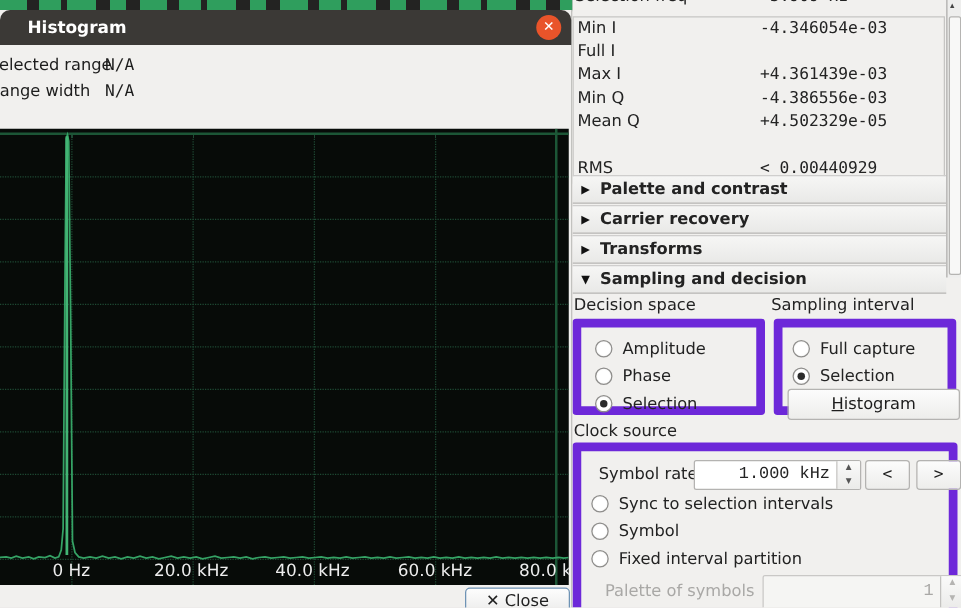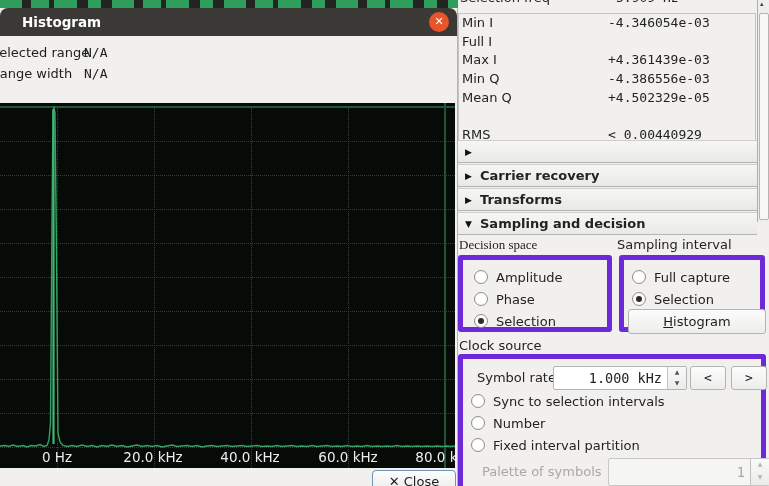--- a/index.html
+++ b/index.html
@@ -65,37 +65,37 @@
   .stat-row .rowlabel { width:149px; padding-left:3px; }
 
   .acc-header { position:absolute; left:0; width:299px; height:23px;
     background:linear-gradient(#f6f6f5,#e9e9e7);
     border-top:1px solid #cfcecd; border-bottom:1px solid #b5b4b2;
     display:flex; align-items:center; cursor:pointer; }
   .acc-header .arr { width:15px; margin-left:7px; font-size:9px; color:#111; }
   .acc-header .lbl { font-weight:bold; }
 
   .grp-label { position:absolute; }
-  .grp-box { position:absolute; border:5px solid #6d28d9; border-radius:3px; }
+  .grp-box { position:absolute; border:7px solid #6d28d9; border-radius:3px; }
 
   .radio-row { position:absolute; height:16px; display:flex; align-items:center; }
   .radio { width:14px; height:14px; border-radius:50%; border:1px solid #8f8e8c;
     background:radial-gradient(#ffffff 55%, #e8e8e6); margin-right:8px;
     position:relative; cursor:pointer; flex:0 0 auto; }
   .radio.on::after { content:""; position:absolute; left:3px; top:3px;
     width:6px; height:6px; border-radius:50%; background:#2b2b2b; }
 
   .btn { border:1px solid #b4b3b1; border-radius:3px;
     background:linear-gradient(#fcfcfc,#ededeb); text-align:center;
     cursor:pointer; color:#1d1d1d; }
   .btn-mnemonic::first-letter { text-decoration:underline; }
 
   .spin { position:absolute; border:1px solid #b4b3b1; border-radius:2px;
     background:#ffffff; }
-  .spin .val { position:absolute; right:24px; top:3px; font-size:13.5px; }
+  .spin .val { position:absolute; right:24px; top:3px; font-size:13.5px;font-family:Liberation Mono, monospace; }
   .spin .arrows { position:absolute; right:0; top:0; bottom:0; width:19px;
     border-left:1px solid #c3c2c0; background:linear-gradient(#fafafa,#ebebe9);
     display:flex; flex-direction:column; }
   .spin .arrows div { flex:1; text-align:center; font-size:6px; line-height:10px;
     color:#555; cursor:pointer; }
   .spin.disabled { background:#f5f5f3; border-color:#c9c8c6; }
   .spin.disabled .val { color:#a9a8a6; }
   .spin.disabled .arrows div { color:#b5b4b2; }
   .dim { color:#a9a8a6; }
 
@@ -197,35 +197,36 @@
       <div class="stat-row">
       </div>
       <div class="stat-row">
         <span class="rowlabel">RMS</span>
         <span class="rowval mono">&lt; 0.00440929</span>
       </div>
     </div>
 
     <div class="acc-header" style="top:140px">
       <span class="arr">▶</span>
+      <span class="lbl">Palette and contrast</span>
     </div>
     <div class="acc-header" style="top:164px">
       <span class="arr">▶</span>
       <span class="lbl">Carrier recovery</span>
     </div>
     <div class="acc-header" style="top:188px">
       <span class="arr">▶</span>
       <span class="lbl">Transforms</span>
     </div>
     <div class="acc-header" style="top:212px">
       <span class="arr">▼</span>
       <span class="lbl">Sampling and decision</span>
     </div>
 
-    <span class="grp-label" style="left:1px; top:237px;font-family:Liberation Serif, serif;">Decision space</span>
+    <span class="grp-label" style="left:1px; top:237px;">Decision space</span>
     <div class="grp-box" style="left:0; top:255px; width:154px; height:77px;">
       <div class="radio-row" style="left:11px; top:9px;">
         <span class="radio"></span>
         <span>Amplitude</span>
       </div>
       <div class="radio-row" style="left:11px; top:31px;">
         <span class="radio"></span>
         <span>Phase</span>
       </div>
       <div class="radio-row" style="left:11px; top:53px;">
@@ -259,21 +260,21 @@
       </div>
       <div class="btn mono" style="position:absolute; left:227px; top:7px; width:36px; height:24px; line-height:22px;">&lt;</div>
       <div class="btn mono" style="position:absolute; left:268px; top:7px; width:36px; height:24px; line-height:22px;">&gt;</div>
 
       <div class="radio-row" style="left:8px; top:34px;">
         <span class="radio"></span>
         <span>Sync to selection intervals</span>
       </div>
       <div class="radio-row" style="left:8px; top:56px;">
         <span class="radio"></span>
-        <span>Number</span>
+        <span>Symbol</span>
       </div>
       <div class="radio-row" style="left:8px; top:78px;">
         <span class="radio"></span>
         <span>Fixed interval partition</span>
       </div>
 
       <span class="dim" style="position:absolute; left:19px; top:105px;">Palette of symbols</span>
       <div class="spin disabled" style="left:145px; top:99px; width:162px; height:28px;">
         <span class="val mono" style="top:5px;">1</span>
         <div class="arrows">

